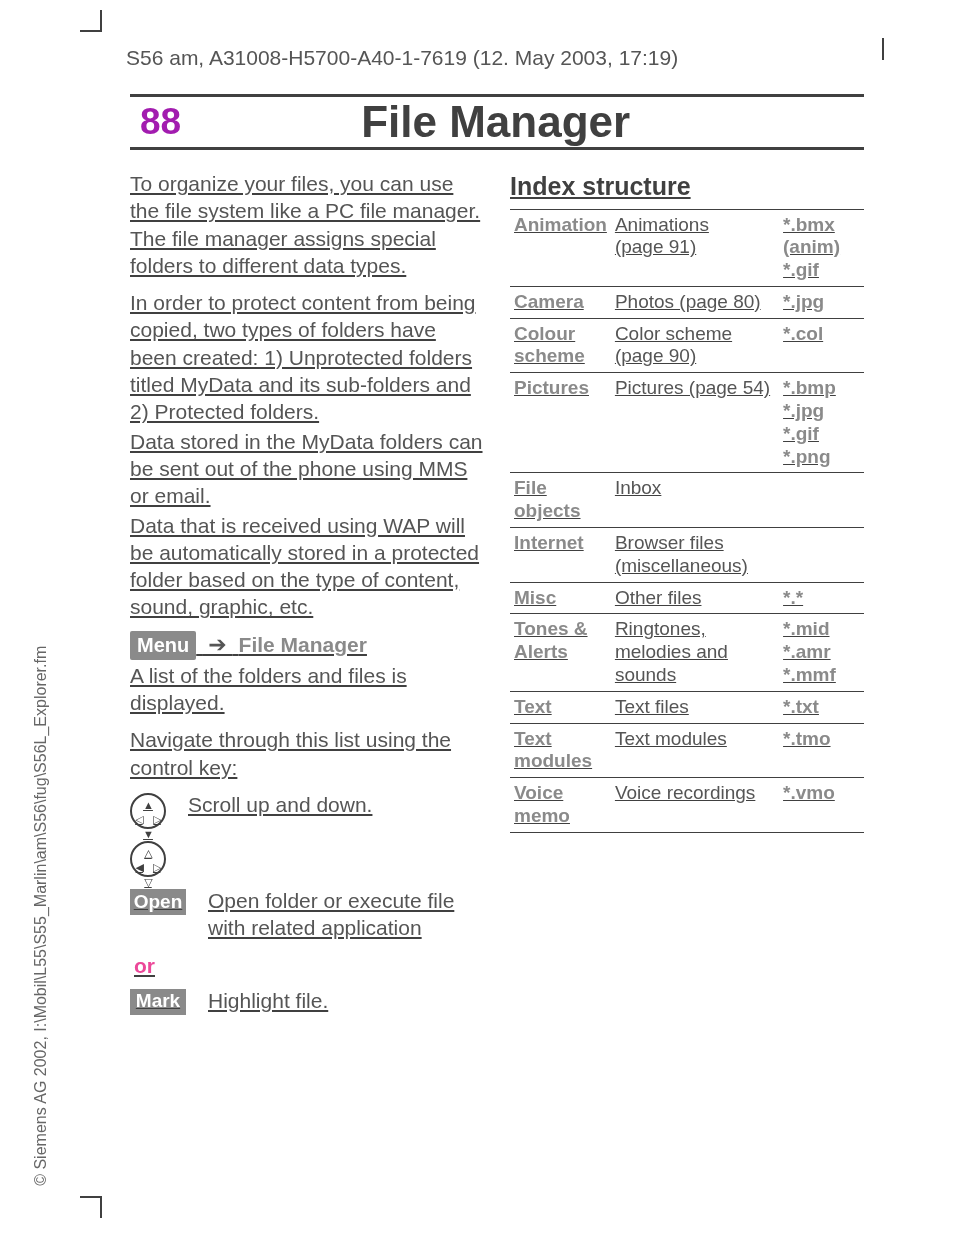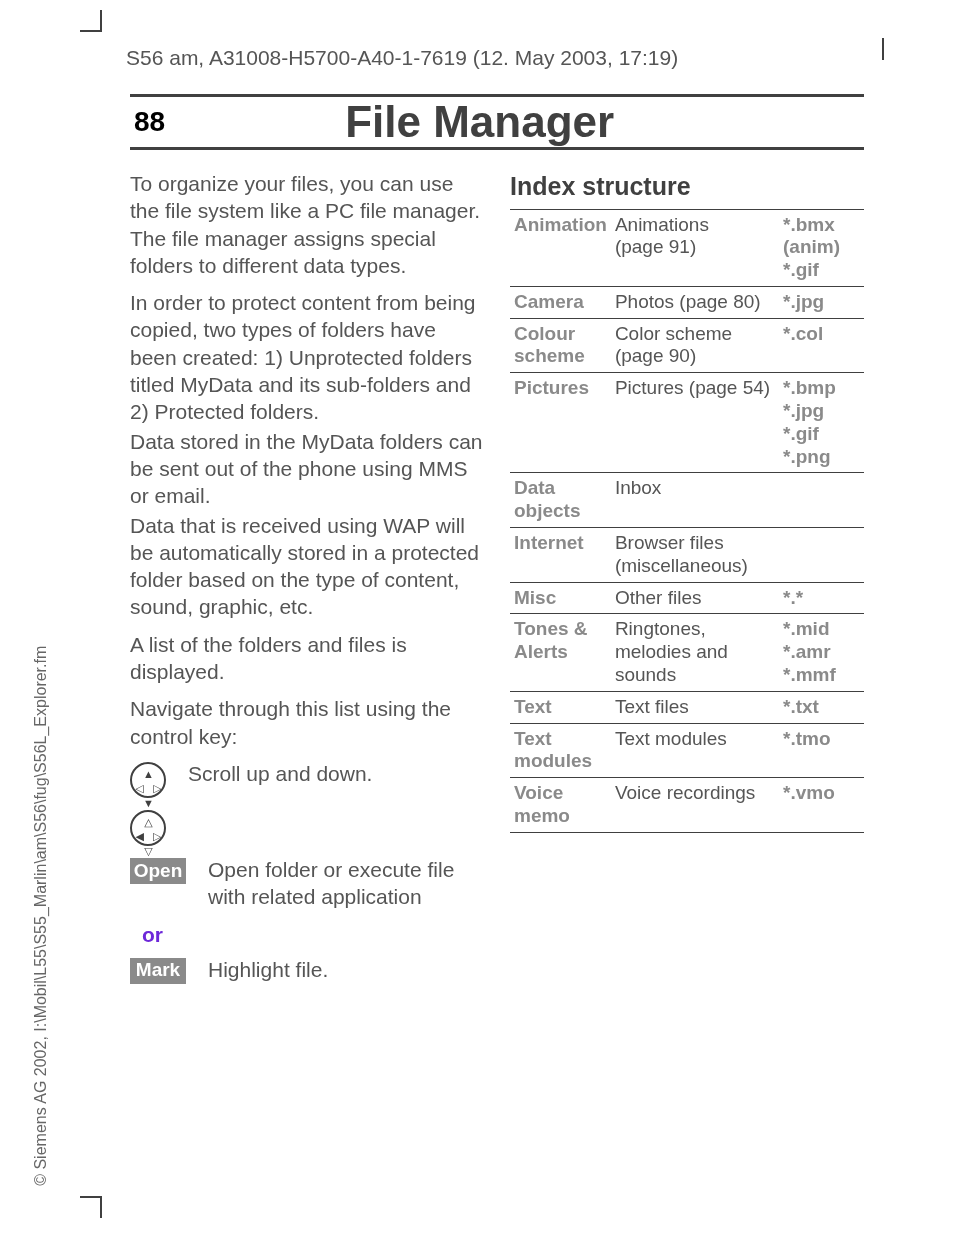--- a/index.html
+++ b/index.html
@@ -19,27 +19,27 @@
   .crop-bl2{position:absolute;bottom:48px;left:80px;width:22px;height:2px;background:#404040;}
   .header-line{
     position:absolute;top:44px;left:126px;
     font-size:21px;color:#555;
   }
   .page-num-band{
     position:absolute;top:94px;left:130px;right:90px;
     border-top:3px solid #404040;border-bottom:3px solid #404040;
     height:56px;display:flex;align-items:center;
   }
-  .page-num{font-size:28px;font-weight:700;color:#000000;margin-left:4px;}
+  .page-num{font-size:37px;font-weight:700;color:#a21caf;margin-left:10px;}
   .page-title{font-size:44px;font-weight:700;margin-left:180px;color:#404040;}
   .content{
     position:absolute;top:170px;left:130px;right:90px;bottom:50px;
     display:flex;gap:26px;
   }
-  .col{width:50%;}
+  .col{width:50%;text-decoration:underline;}
   .col p{margin-bottom:10px;color:#555;}
   .col .tight{margin-bottom:2px;}
   .menu-pill{
     display:inline-block;background:#8a8a8a;color:#fff;
     padding:1px 7px 2px;font-weight:700;border-radius:2px;font-size:20px;
   }
   .arrow{font-size:22px;}
   .bold-gray{font-weight:700;color:#8a8a8a;}
   .ctrl-row{display:flex;align-items:flex-start;gap:22px;margin-bottom:10px;}
   .ctrl-icon{
@@ -48,21 +48,21 @@
     flex-shrink:0;margin-top:2px;
   }
   .ctrl-icon .t{position:relative;display:grid;grid-template-columns:auto auto auto;grid-template-rows:auto auto auto;width:26px;height:26px;}
   .ctrl-icon span{display:flex;align-items:center;justify-content:center;color:#404040;}
   .ctrl-pill{
     display:inline-flex;align-items:center;justify-content:center;
     width:56px;height:26px;background:#8a8a8a;color:#fff;
     font-weight:700;border-radius:0;flex-shrink:0;margin-top:2px;font-size:19px;
   }
   .ctrl-text{color:#555;}
-  .or{font-weight:700;color:#6d28d9;margin:4px 12px 8px;}
+  .or{font-weight:700;color:#ec4899;margin:4px 4px 8px;}
   .h2{font-size:25px;font-weight:700;color:#404040;margin-bottom:6px;}
   table.idx{
     width:100%;border-collapse:collapse;font-size:19px;
   }
   table.idx td{
     border-top:1px solid #404040;border-bottom:1px solid #404040;
     padding:4px 4px;vertical-align:top;color:#555;line-height:1.2;
   }
   table.idx td:first-child{font-weight:700;color:#8a8a8a;width:28%;}
   table.idx td:last-child{width:24%;font-weight:700;color:#8a8a8a;}
@@ -93,20 +93,25 @@
 <div class="sidetext">© Siemens AG 2002, I:\Mobil\L55\S55_Marlin\am\S56\fug\S56L_Explorer.fm</div>
 
 <div class="content">
 
   <div class="col">
     <p>To organize your files, you can use the file system like a PC file manager. The file manager assigns special folders to different data types.</p>
     <p class="tight">In order to protect content from being copied, two types of folders have been created: 1) Unprotected folders titled MyData and its sub-folders and 2) Protected folders.</p>
     <p class="tight">Data stored in the MyData folders can be sent out of the phone using MMS or email.</p>
     <p>Data that is received using WAP will be automatically stored in a protected folder based on the type of content, sound, graphic, etc.</p>
 
+    <p class="tight">
+      <span class="menu-pill">Menu</span>
+      <span class="arrow">&nbsp;➔&nbsp;</span>
+      <span class="bold-gray">File Manager</span>
+    </p>
     <p>A list of the folders and files is displayed.</p>
     <p>Navigate through this list using the control key:</p>
 
     <div class="ctrl-row">
       <div class="ctrl-icon">
         <div class="t">
           <span></span>
             <span>▲</span>
             <span></span>
           <span>◁</span>
@@ -167,21 +172,21 @@
             <td>Colour scheme</td>
             <td class="desc">Color scheme<br>(page 90)</td>
             <td>*.col</td>
           </tr>
           <tr>
             <td>Pictures</td>
             <td class="desc">Pictures (page 54)</td>
             <td>*.bmp<br>*.jpg<br>*.gif<br>*.png</td>
           </tr>
           <tr>
-            <td>Data objects</td>
+            <td>File objects</td>
             <td class="desc">Inbox</td>
             <td></td>
           </tr>
           <tr>
             <td>Internet</td>
             <td class="desc">Browser files<br>(miscellaneous)</td>
             <td></td>
           </tr>
           <tr>
             <td>Misc</td>

